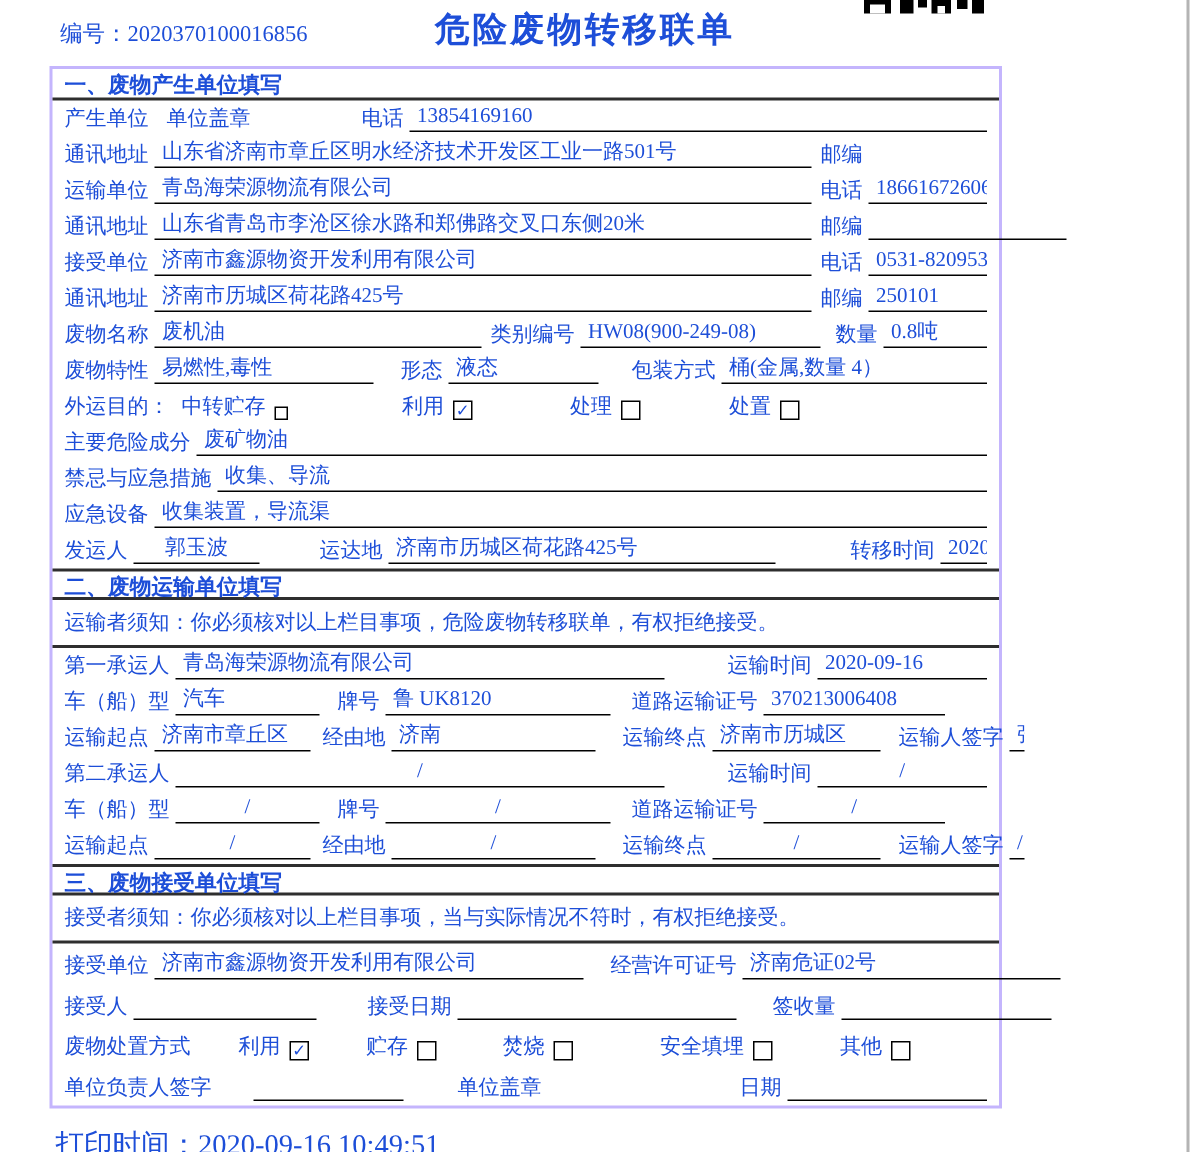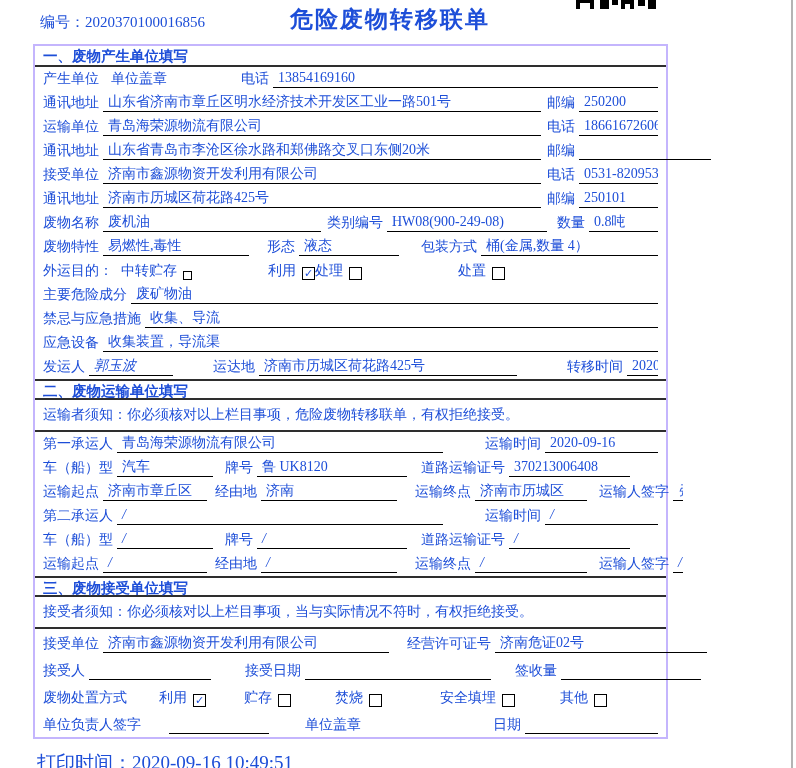--- a/index.html
+++ b/index.html
@@ -32,21 +32,21 @@
   .notice { height:32px; display:flex; align-items:center; padding:0 8px; border-bottom:2px solid #2e2e2e; white-space:nowrap; }
 
   .row { display:flex; align-items:flex-end; height:24px; padding:0 8px 3px 8px; }
   .row3 { height:27px; }
   .lbl { white-space:nowrap; flex:0 0 auto; }
   .val {
     border-bottom:1px solid #000; padding:0 5px; margin-left:4px;
     white-space:nowrap; overflow:hidden; min-height:18px; line-height:18px; flex:0 0 auto;
   }
   .fx { flex:1 1 auto; }
-  .ctr { text-align:left;font-style:italic; }
+  .ctr { text-align:center; }
 
   .cb {
     display:inline-block; width:13px; height:13px; border:1.5px solid #000; margin-left:6px;
     font-family:"DejaVu Sans",sans-serif; font-size:11px; line-height:11px; text-align:center;
     vertical-align:-1px; flex:0 0 auto;
   }
   .cb.sm { width:9px; height:9px; vertical-align:0; }
 
   .footer { position:absolute; left:37px; top:750px; font-size:19px; white-space:nowrap; }
 </style>
@@ -79,21 +79,20 @@
       <span class="lbl">产生单位</span>
       <span class="lbl" style="margin-left:12px">单位盖章</span>
       <span class="lbl" style="margin-left:74px">电话</span>
       <span class="val fx">13854169160</span>
     </div>
 
     <div class="row">
       <span class="lbl">通讯地址</span>
       <span class="val" style="width:438px">山东省济南市章丘区明水经济技术开发区工业一路501号</span>
       <span class="lbl" style="margin-left:6px">邮编</span>
-      <span class="val fx">250200</span>
     </div>
 
     <div class="row">
       <span class="lbl">运输单位</span>
       <span class="val" style="width:438px">青岛海荣源物流有限公司</span>
       <span class="lbl" style="margin-left:6px">电话</span>
       <span class="val fx">18661672606</span>
     </div>
 
     <div class="row">
@@ -134,23 +133,23 @@
       <span class="lbl" style="margin-left:22px">包装方式</span>
       <span class="val fx">桶(金属,数量 4）</span>
     </div>
 
     <div class="row">
       <span class="lbl">外运目的：</span>
       <span class="lbl" style="margin-left:8px">中转贮存</span>
       <span class="cb sm"></span>
       <span class="lbl" style="margin-left:76px">利用</span>
       <span class="cb">✓</span>
-      <span class="lbl" style="">处理</span>
-      <span class="cb"></span>
-      <span class="lbl" style="margin-left:96px">处置</span>
+      <span class="lbl" style="margin-left:65px">处理</span>
+      <span class="cb"></span>
+      <span class="lbl" style="margin-left:59px">处置</span>
       <span class="cb"></span>
     </div>
 
     <div class="row">
       <span class="lbl">主要危险成分</span>
       <span class="val fx">废矿物油</span>
     </div>
 
     <div class="row">
       <span class="lbl">禁忌与应急措施</span>

